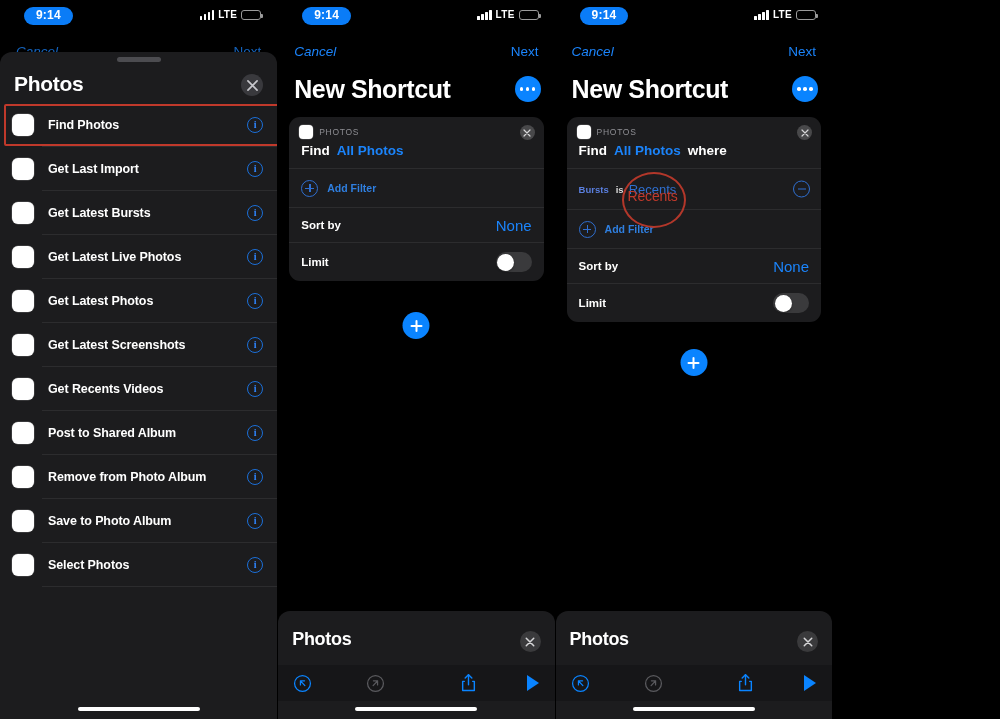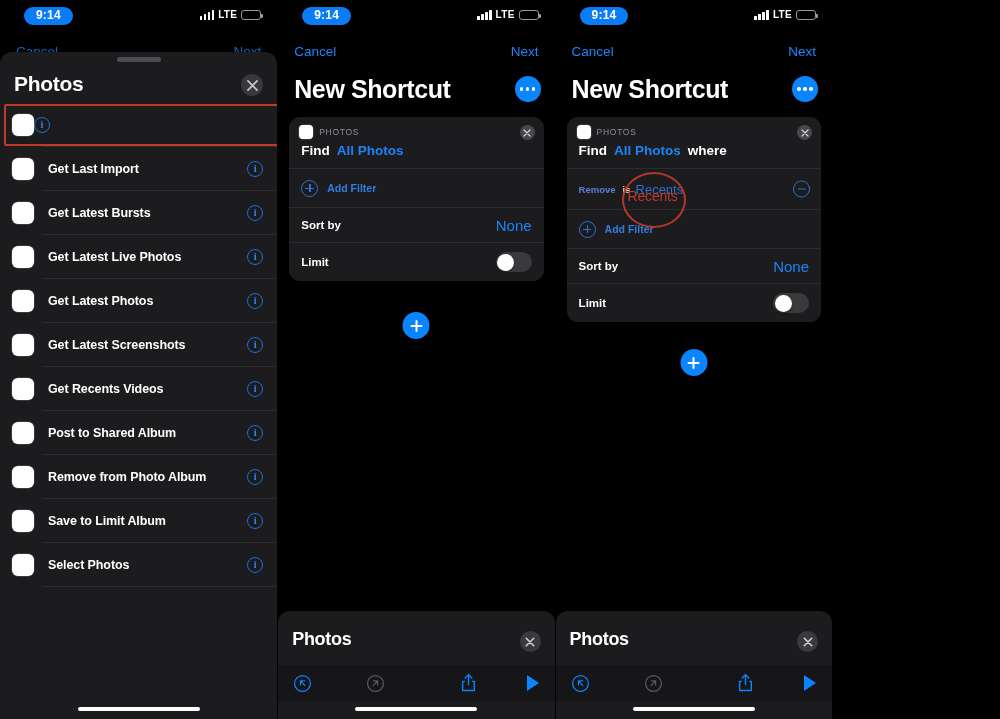--- a/index.html
+++ b/index.html
@@ -32,21 +32,21 @@
   .sig i:nth-child(3){ height:8px; }
   .sig i:nth-child(4){ height:10px; }
   .lte { color:#fff; font-size:10px; font-weight:bold; letter-spacing:0.3px; }
   .batt { position:relative; width:20px; height:10px; border:1px solid #9a9a9a; border-radius:3px; padding:1px; }
   .batt .fill { height:100%; width:52%; background:#fff; border-radius:1.5px; }
   .batt .cap { position:absolute; right:-3px; top:3px; width:2px; height:4px; background:#9a9a9a; border-radius:0 1px 1px 0; }
 
   
   .navbar { position:absolute; top:38px; left:0; right:0; height:30px; }
   .nav-btn { position:absolute; font-size:13.5px; color:#1b84fb; top:6px; cursor:pointer; }
-  .nav-btn.left { left:16px; }
+  .nav-btn.left { left:16px;font-style:italic; }
   .nav-btn.right { right:16px; }
   .page-title {
     position:absolute; top:75px; left:16px;
     color:#fff; font-size:25px; font-weight:bold; letter-spacing:-0.4px;
   }
   .more-btn {
     position:absolute; top:76px; right:14px;
     width:26px; height:26px; border-radius:50%;
     background:#0a84ff; display:flex; align-items:center; justify-content:center; gap:2.5px;
     cursor:pointer;
@@ -197,20 +197,21 @@
             <span class="app-icon photos-icon">
               <span class="pet" style="width: 9.24px; height: 9.24px; background: rgb(246, 196, 69); margin-left: -4.62px; margin-top: -9.13px;"></span>
               <span class="pet" style="width: 9.24px; height: 9.24px; background: rgb(240, 134, 47); margin-left: -1.43095px; margin-top: -7.80905px;"></span>
               <span class="pet" style="width: 9.24px; height: 9.24px; background: rgb(236, 79, 79); margin-left: -0.11px; margin-top: -4.62px;"></span>
               <span class="pet" style="width: 9.24px; height: 9.24px; background: rgb(199, 74, 192); margin-left: -1.43095px; margin-top: -1.43095px;"></span>
               <span class="pet" style="width: 9.24px; height: 9.24px; background: rgb(107, 94, 224); margin-left: -4.62px; margin-top: -0.11px;"></span>
               <span class="pet" style="width: 9.24px; height: 9.24px; background: rgb(62, 163, 232); margin-left: -7.80905px; margin-top: -1.43095px;"></span>
               <span class="pet" style="width: 9.24px; height: 9.24px; background: rgb(63, 194, 95); margin-left: -9.13px; margin-top: -4.62px;"></span>
               <span class="pet" style="width: 9.24px; height: 9.24px; background: rgb(185, 217, 74); margin-left: -7.80905px; margin-top: -7.80905px;"></span>
             </span>
+            <span class="row-label">Find Photos</span>
             <span class="info-btn">
               <b>i</b>
             </span>
           </div>
           <div class="list-row">
             <span class="app-icon photos-icon">
               <span class="pet" style="width: 9.24px; height: 9.24px; background: rgb(246, 196, 69); margin-left: -4.62px; margin-top: -9.13px;"></span>
               <span class="pet" style="width: 9.24px; height: 9.24px; background: rgb(240, 134, 47); margin-left: -1.43095px; margin-top: -7.80905px;"></span>
               <span class="pet" style="width: 9.24px; height: 9.24px; background: rgb(236, 79, 79); margin-left: -0.11px; margin-top: -4.62px;"></span>
               <span class="pet" style="width: 9.24px; height: 9.24px; background: rgb(199, 74, 192); margin-left: -1.43095px; margin-top: -1.43095px;"></span>
@@ -340,21 +341,21 @@
             <span class="app-icon photos-icon">
               <span class="pet" style="width: 9.24px; height: 9.24px; background: rgb(246, 196, 69); margin-left: -4.62px; margin-top: -9.13px;"></span>
               <span class="pet" style="width: 9.24px; height: 9.24px; background: rgb(240, 134, 47); margin-left: -1.43095px; margin-top: -7.80905px;"></span>
               <span class="pet" style="width: 9.24px; height: 9.24px; background: rgb(236, 79, 79); margin-left: -0.11px; margin-top: -4.62px;"></span>
               <span class="pet" style="width: 9.24px; height: 9.24px; background: rgb(199, 74, 192); margin-left: -1.43095px; margin-top: -1.43095px;"></span>
               <span class="pet" style="width: 9.24px; height: 9.24px; background: rgb(107, 94, 224); margin-left: -4.62px; margin-top: -0.11px;"></span>
               <span class="pet" style="width: 9.24px; height: 9.24px; background: rgb(62, 163, 232); margin-left: -7.80905px; margin-top: -1.43095px;"></span>
               <span class="pet" style="width: 9.24px; height: 9.24px; background: rgb(63, 194, 95); margin-left: -9.13px; margin-top: -4.62px;"></span>
               <span class="pet" style="width: 9.24px; height: 9.24px; background: rgb(185, 217, 74); margin-left: -7.80905px; margin-top: -7.80905px;"></span>
             </span>
-            <span class="row-label">Save to Limit Album</span>
+            <span class="row-label">Save to Photo Album</span>
             <span class="info-btn">
               <b>i</b>
             </span>
           </div>
           <div class="list-row">
             <span class="app-icon photos-icon">
               <span class="pet" style="width: 9.24px; height: 9.24px; background: rgb(246, 196, 69); margin-left: -4.62px; margin-top: -9.13px;"></span>
               <span class="pet" style="width: 9.24px; height: 9.24px; background: rgb(240, 134, 47); margin-left: -1.43095px; margin-top: -7.80905px;"></span>
               <span class="pet" style="width: 9.24px; height: 9.24px; background: rgb(236, 79, 79); margin-left: -0.11px; margin-top: -4.62px;"></span>
               <span class="pet" style="width: 9.24px; height: 9.24px; background: rgb(199, 74, 192); margin-left: -1.43095px; margin-top: -1.43095px;"></span>
@@ -528,21 +529,21 @@
             </svg>
         </span>
       </div>
       <div class="card-find">
         <span class="w-find">Find</span>
         <span class="w-link">All Photos</span>
         <span class="w-where">where</span>
       </div>
       <div class="card-sep"></div>
       <div class="filter-row">
-        <span class="f-key">Remove</span>
+        <span class="f-key">Bursts</span>
         <span class="f-is">is</span>
         <span class="f-val">Recents</span>
         <span class="minus-btn">
             <i></i>
           </span>
       </div>
       <div class="card-sep"></div>
       <div class="addfilter-row">
         <span class="plus-circle"></span>
         <span class="af-label">Add Filter</span>

